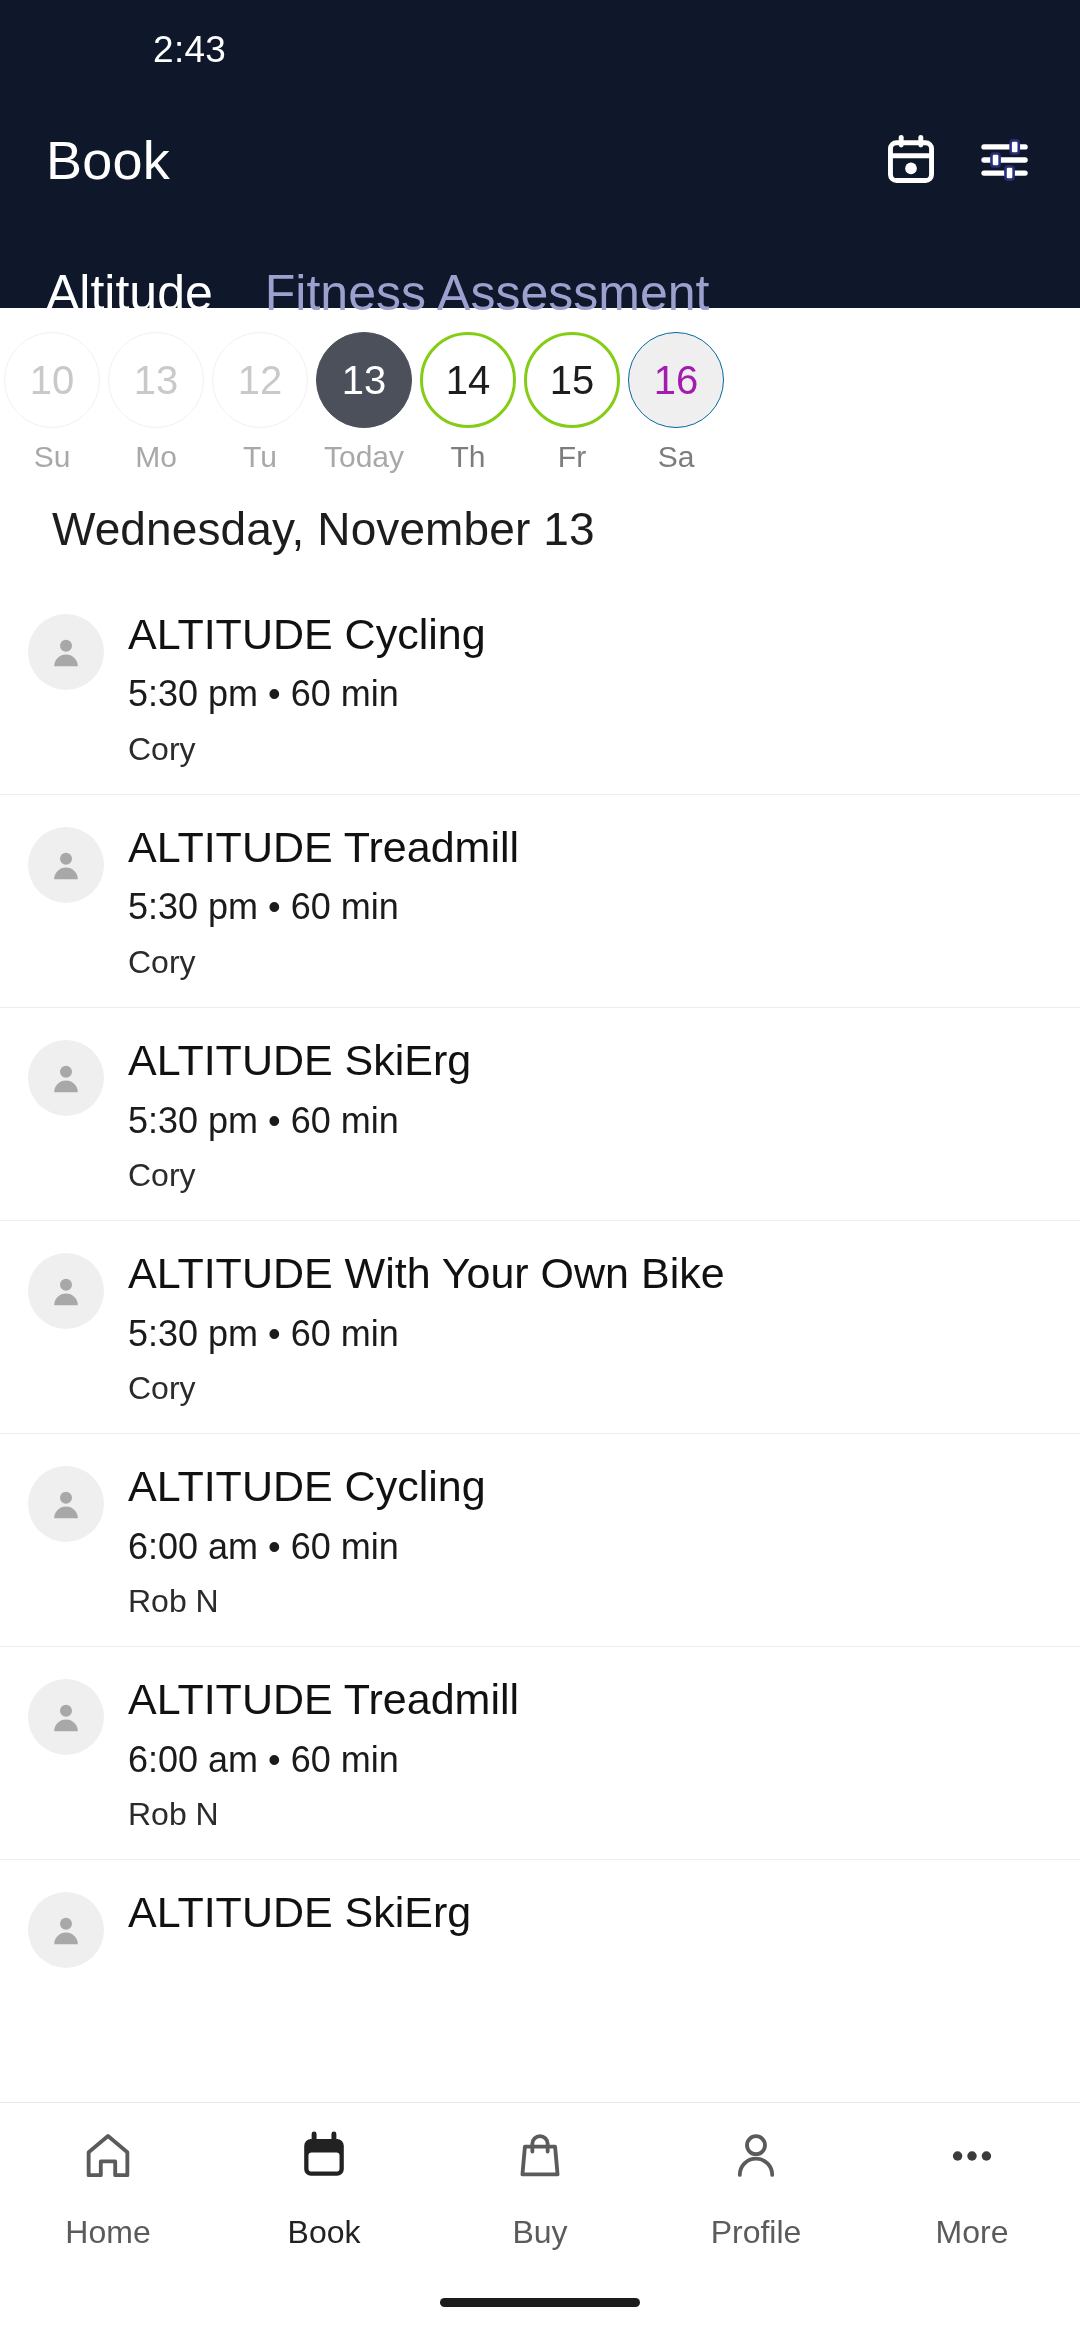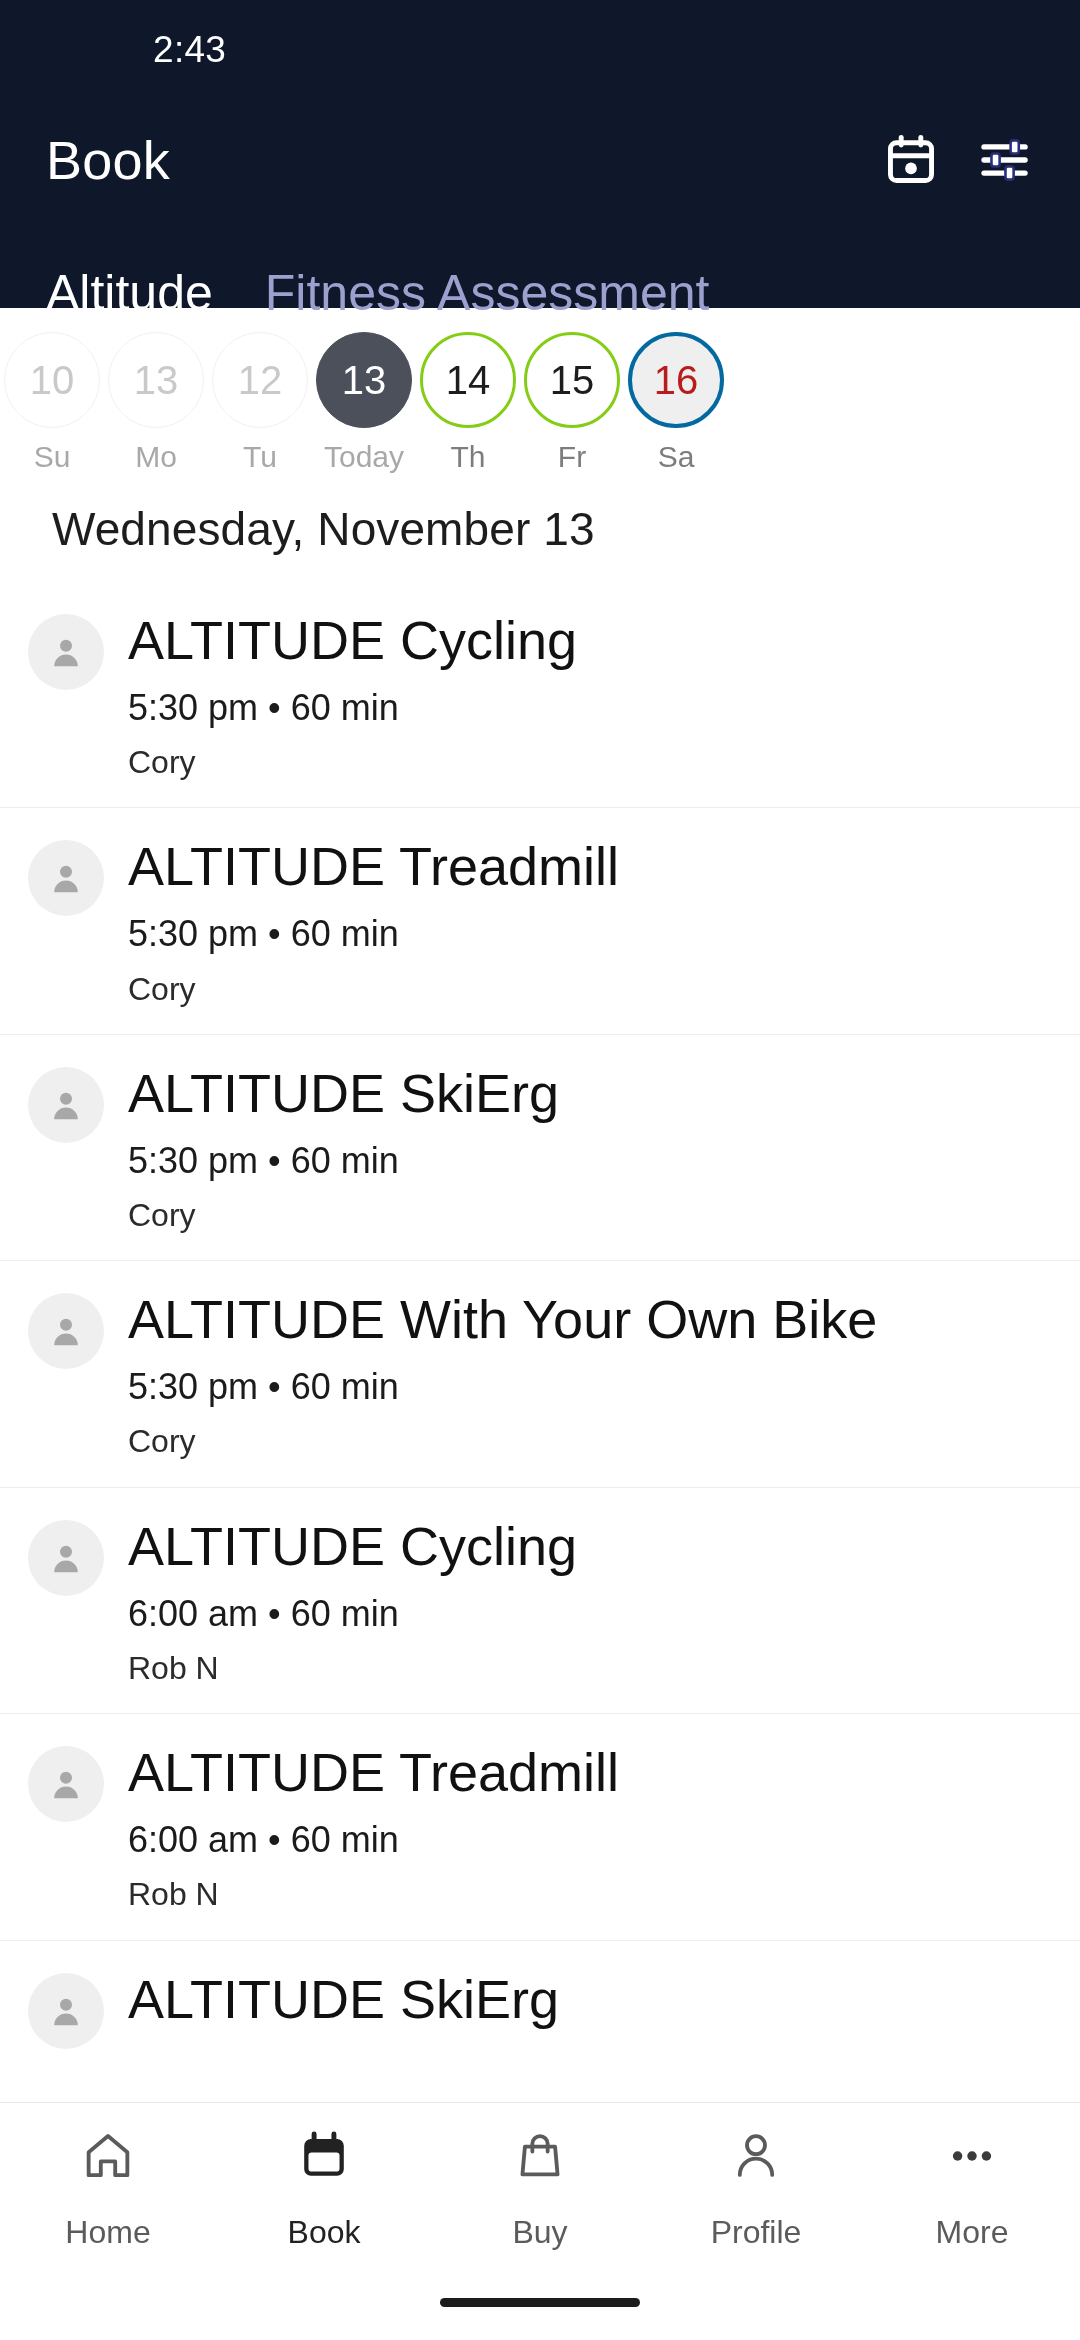--- a/index.html
+++ b/index.html
@@ -123,22 +123,22 @@
     border: 1px solid #4c505a;
     font-weight: 400;
   }
   .day-circle.future {
     border: 3px solid #84cc16;
     color: #1d1d1d;
     background: #ffffff;
   }
   .day-circle.disabled {
     background: #efefef;
-    border: 4px solid #0369a1;
-    color: #b91c1c;
+    border: 1px solid #0369a1;
+    color: #a21caf;
   }
   .day-label {
     margin-top: 12px;
     font-size: 30px;
     color: #a8a8a8;
   }
   .day-label.strong { color: #7d7d7d; }
 
   
   .date-heading {
@@ -177,21 +177,21 @@
     margin-right: 24px;
   }
   .avatar svg { display: block; }
 
   .class-info {
     flex: 1 1 auto;
     min-width: 0;
     padding-top: 0px;
   }
   .class-title {
-    font-size: 54px;
+    font-size: 43px;
     color: #111111;
     line-height: 1.22;
     white-space: nowrap;
   }
   .class-meta {
     font-size: 36px;
     color: #1b1b1b;
     margin-top: 12px;
     line-height: 1.2;
   }

